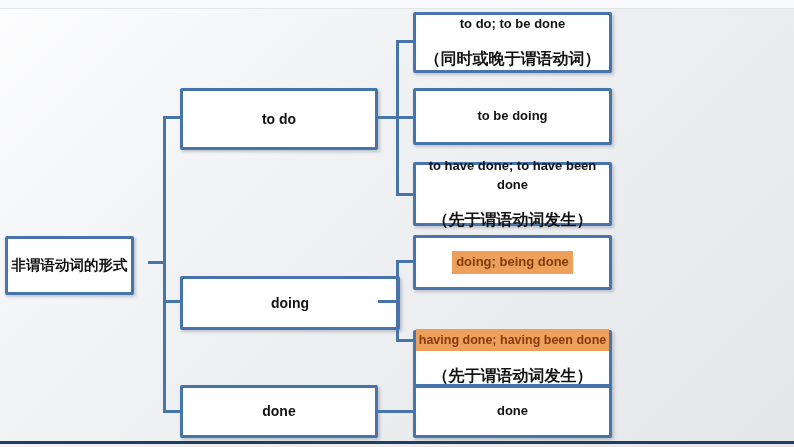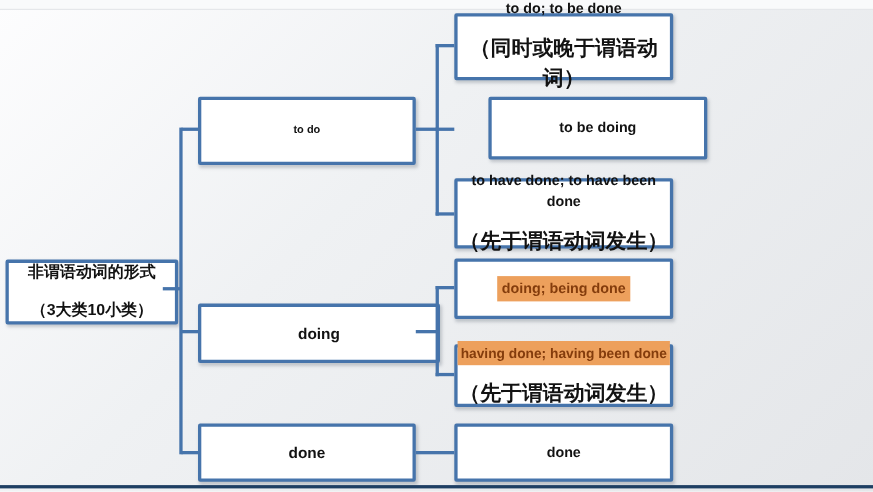--- a/index.html
+++ b/index.html
@@ -25,50 +25,49 @@
   .node{
     position:absolute;background:#ffffff;
     border:3px solid var(--accent);border-radius:2px;
     box-sizing:border-box;
     display:flex;flex-direction:column;align-items:center;justify-content:center;
     text-align:center;font-weight:bold;color:#121212;
     box-shadow:1.5px 2px 3px rgba(75,85,100,0.28);
     line-height:1.45;
     gap:12px;
   }
-  .root-box{left:5px;top:236px;width:157px;height:59px;font-size:14.5px;}
-  .branch-todo{left:180px;top:88px;width:198px;height:62px;font-size:10px;}
+  .root-box{left:5px;top:236px;width:129px;height:59px;font-size:14.5px;}
+  .branch-todo{left:180px;top:88px;width:198px;height:62px;font-size:14px;}
   .branch-doing{left:180px;top:276px;width:220px;height:54px;font-size:14px;}
   .branch-done{left:180px;top:385px;width:198px;height:53px;font-size:14px;}
   .leaf{left:413px;width:199px;}
   .leaf1{top:12px;height:61px;}
-  .leaf2{top:88px;height:57px;margin-left:31px;}
+  .leaf2{top:88px;height:57px;}
   .leaf3{top:162px;height:64px;}
   .leaf4{top:235px;height:55px;}
-  .leaf5{top:313px;height:57px;}
+  .leaf5{top:330px;height:57px;}
   .leaf6{top:385px;height:53px;}
   .leaf-en{font-size:13px;}
-  .leaf-zh{font-size:19px;margin-top:1px;}
+  .leaf-zh{font-size:16px;margin-top:1px;}
   .hl{
     background:var(--hl-bg);color:var(--hl-text);
     display:inline-block;padding:2px 4px;white-space:nowrap;
   }
   .hl-wide{padding:2px 3px;font-size:12.5px;}
   .conn{position:absolute;background:var(--accent);}
 </style>
 </head>
 <body>
 
 <div class="slide">
 
   <div class="top-edge"></div>
 
   <div class="node root-box">
     <div>非谓语动词的形式</div>
-    <div>（3大类10小类）</div>
   </div>
 
   <div class="node branch-todo">
     <div>to do</div>
   </div>
   <div class="node branch-doing">
     <div>doing</div>
   </div>
   <div class="node branch-done">
     <div>done</div>

